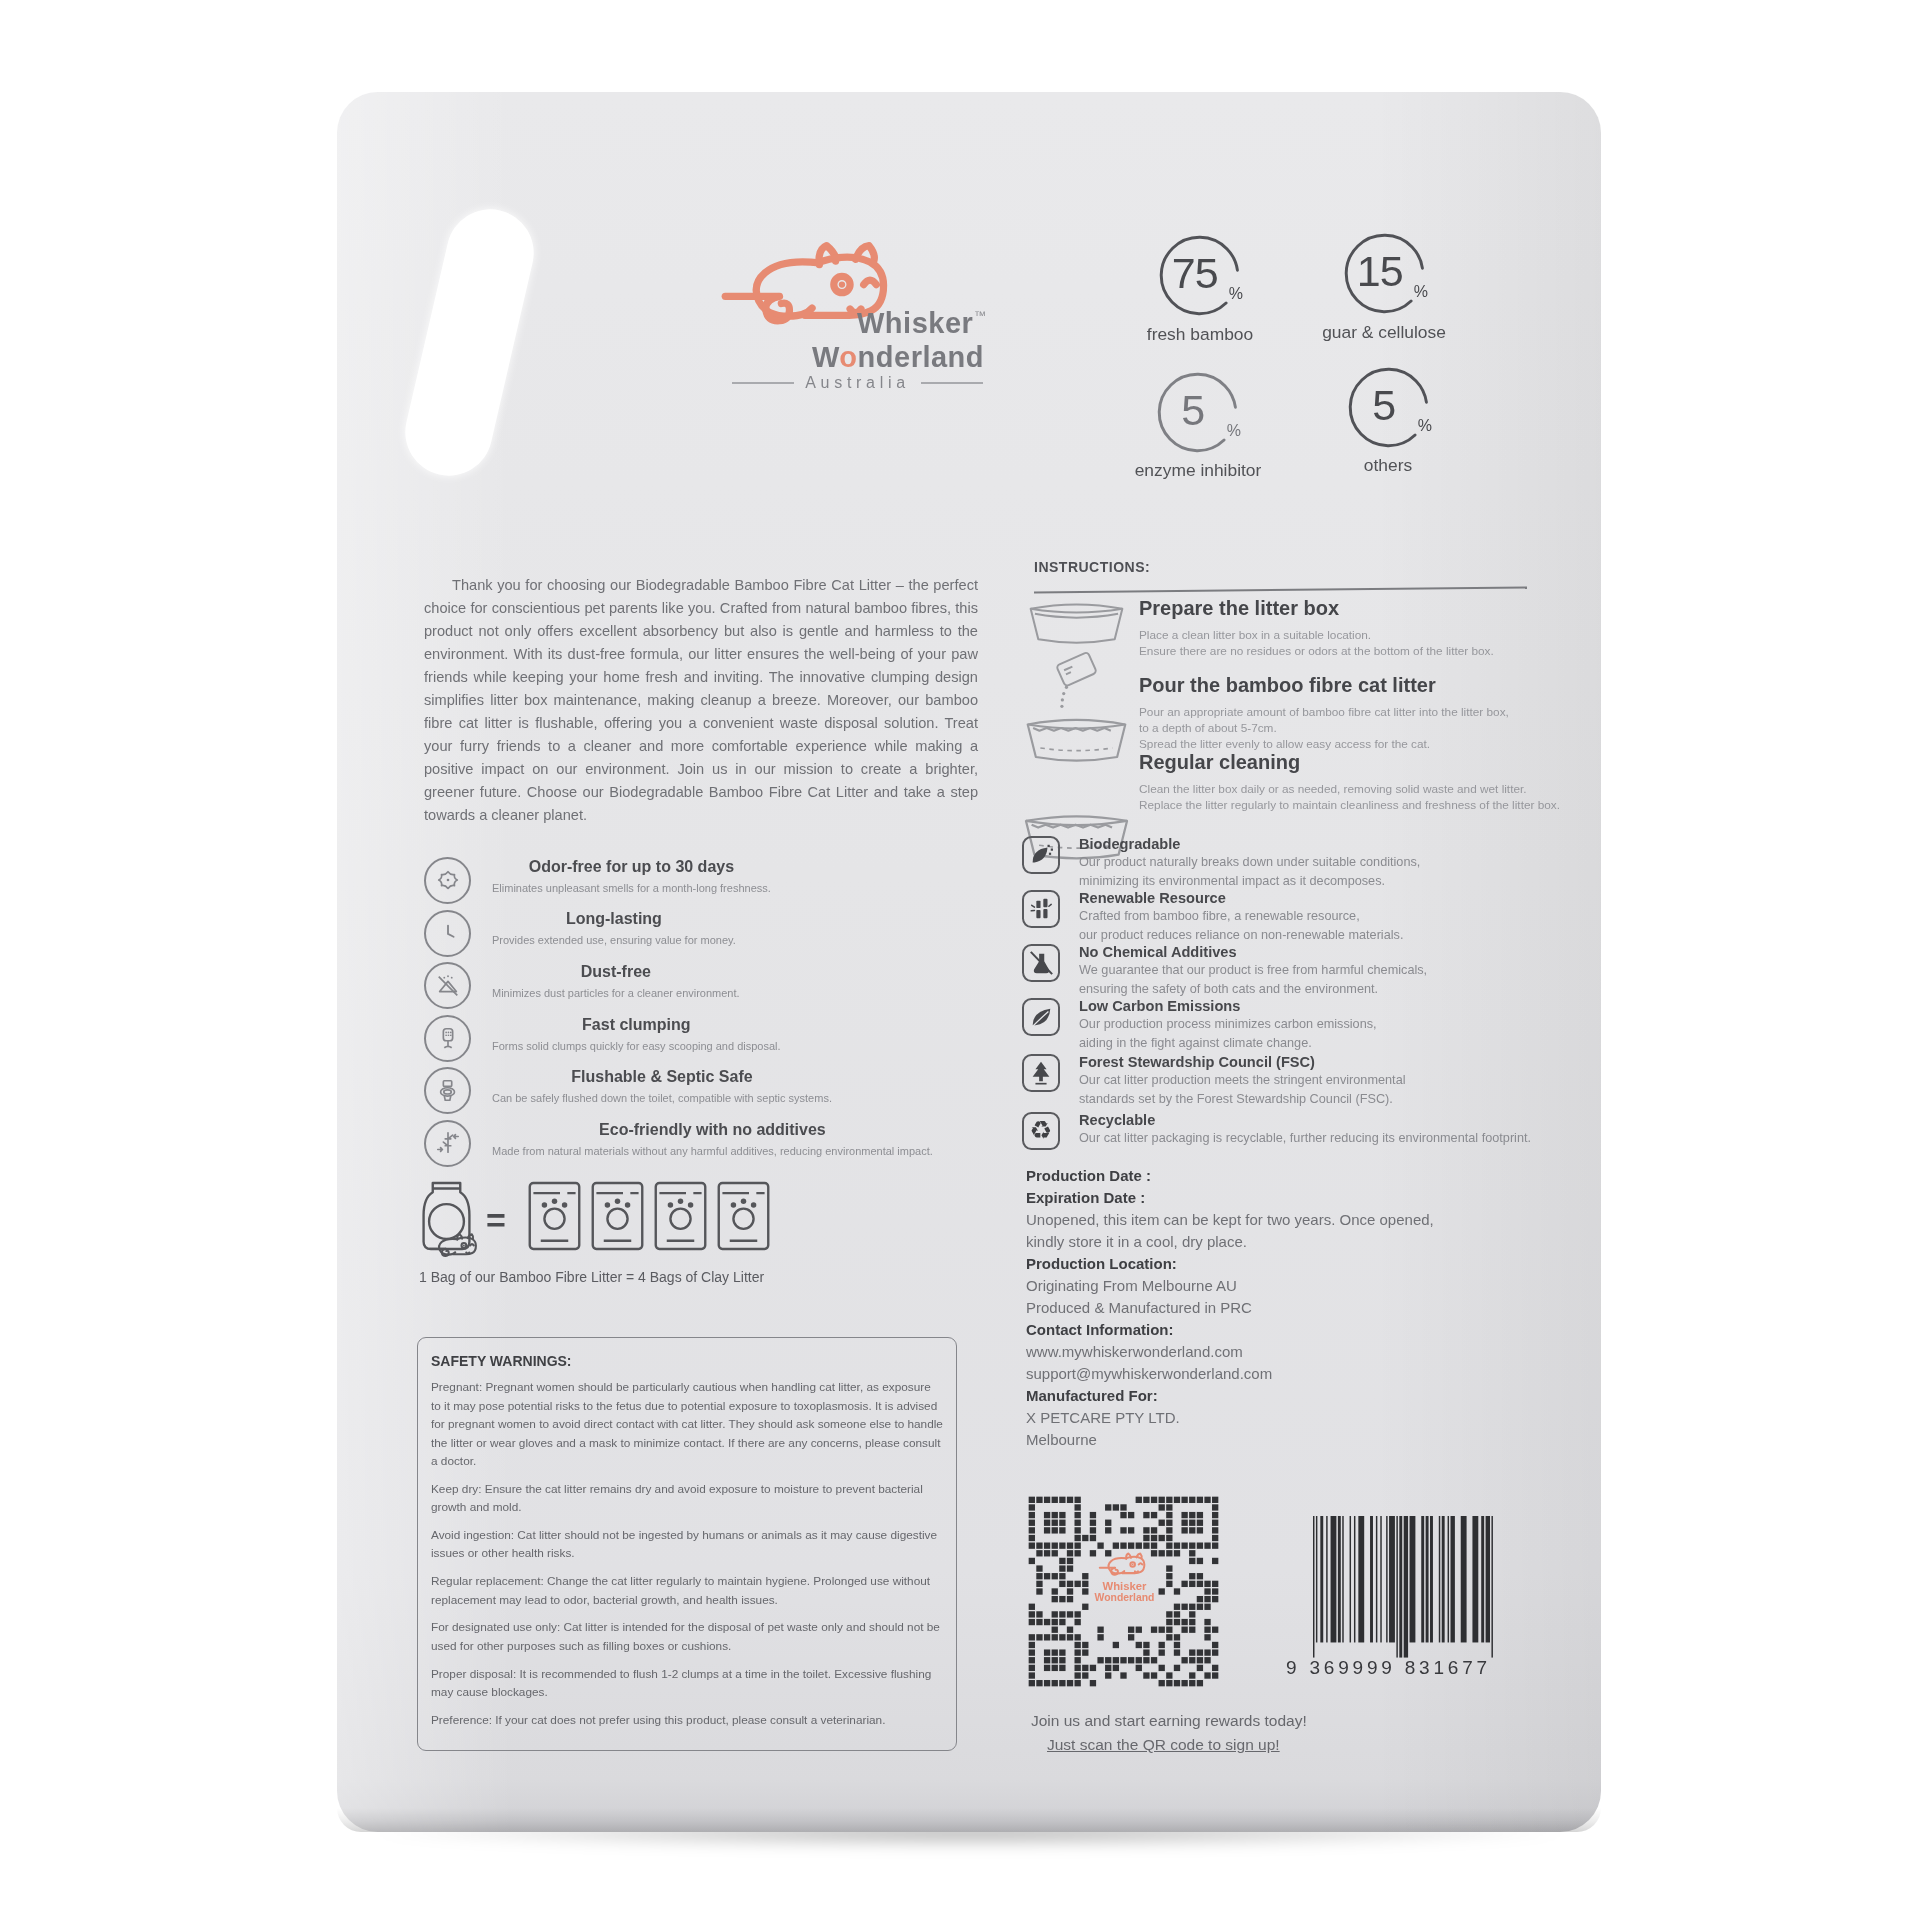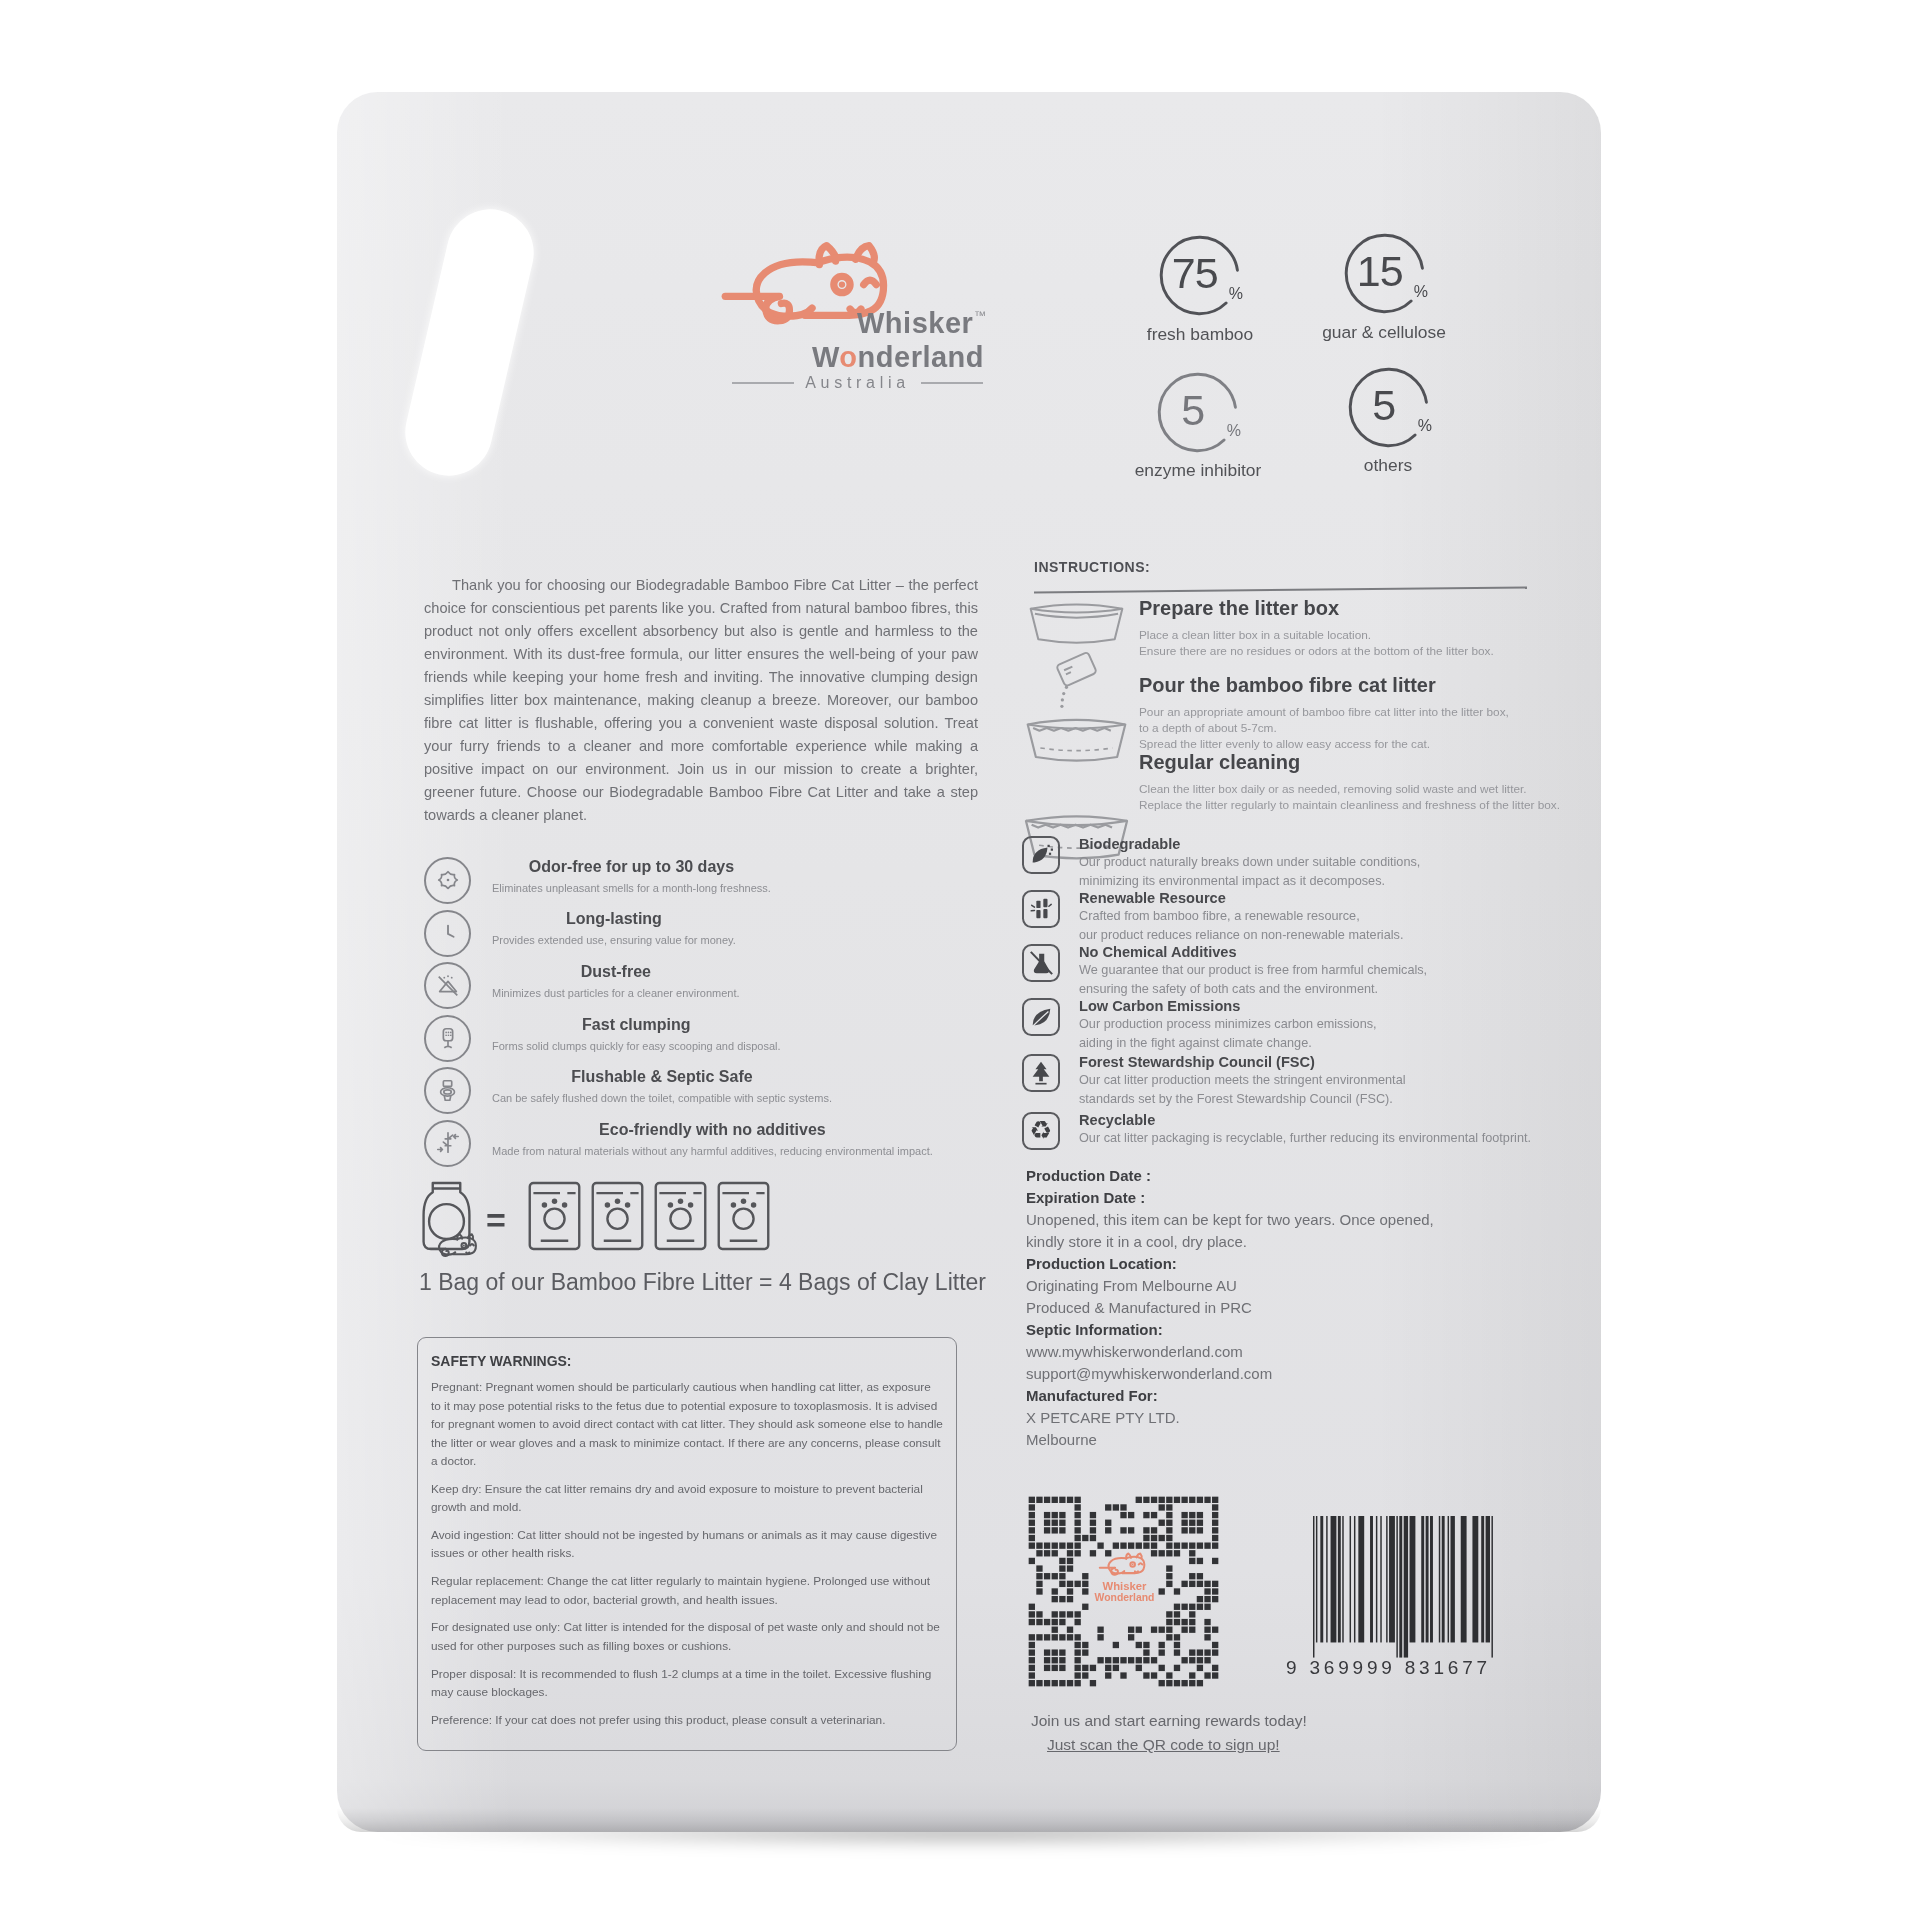--- a/index.html
+++ b/index.html
@@ -59,21 +59,21 @@
   .feature{display:flex;gap:21px;margin-bottom:5.6px;align-items:flex-start;}
   .feat-ico{flex:0 0 auto;width:43px;height:43px;border:2.4px solid #85868b;border-radius:50%;
     display:flex;align-items:center;justify-content:center;color:#85868b;}
   .feat-ico svg{width:26px;height:26px;}
   .feat-t{font-size:16px;font-weight:700;color:#4b4c50;margin-top:0.9px;text-align:center;}
   .feat-d{font-size:11px;color:#8d8e93;margin-top:6px;}
   
   .ebag{position:absolute;width:55px;height:72px;color:#55565a;}
   .ebag svg{width:100%;height:100%;}
   .equals{position:absolute;font-size:34px;color:#4b4c50;font-weight:600;}
-  .equiv-caption{position:absolute;left:82px;top:1177px;font-size:23px;color:#5a5b60;}
+  .equiv-caption{position:absolute;left:82px;top:1177px;font-size:14px;color:#5a5b60;}
   .minicat{position:absolute;left:8.5px;top:31px;width:38px;height:20px;color:#55565a;}
   
   .safety{
     position:absolute;left:80px;top:1245px;width:540px;height:414px;border:1.9px solid #85868b;
     border-radius:9px;padding:15px 13px;box-sizing:border-box;
   }
   .safety-title{font-size:14px;font-weight:700;color:#3f4044;margin-bottom:9.4px;}
   .safety p{margin:0 0 9.4px 0;font-size:11.8px;line-height:18.4px;color:#66676c;}
   
   .instr-title{position:absolute;left:697px;top:467px;font-size:14px;font-weight:700;color:#4e4f54;letter-spacing:0.5px;}
@@ -474,21 +474,21 @@
   </div>
 
   <div class="production">
     <div class="prod-line b">Production Date :</div>
     <div class="prod-line b">Expiration Date :</div>
     <div class="prod-line">Unopened, this item can be kept for two years. Once opened,</div>
     <div class="prod-line">kindly store it in a cool, dry place.</div>
     <div class="prod-line b">Production Location:</div>
     <div class="prod-line">Originating From Melbourne AU</div>
     <div class="prod-line">Produced &amp; Manufactured in PRC</div>
-    <div class="prod-line b">Septic Information:</div>
+    <div class="prod-line b">Contact Information:</div>
     <div class="prod-line">www.mywhiskerwonderland.com</div>
     <div class="prod-line">support@mywhiskerwonderland.com</div>
     <div class="prod-line b">Manufactured For:</div>
     <div class="prod-line">X PETCARE PTY LTD.</div>
     <div class="prod-line">Melbourne</div>
   </div>
 
   <div class="qr">
     <svg id="qr-svg" viewBox="0 0 203 203">
         <rect x="0.70" y="0.70" width="6.72" height="6.72" fill="#323336"></rect>

